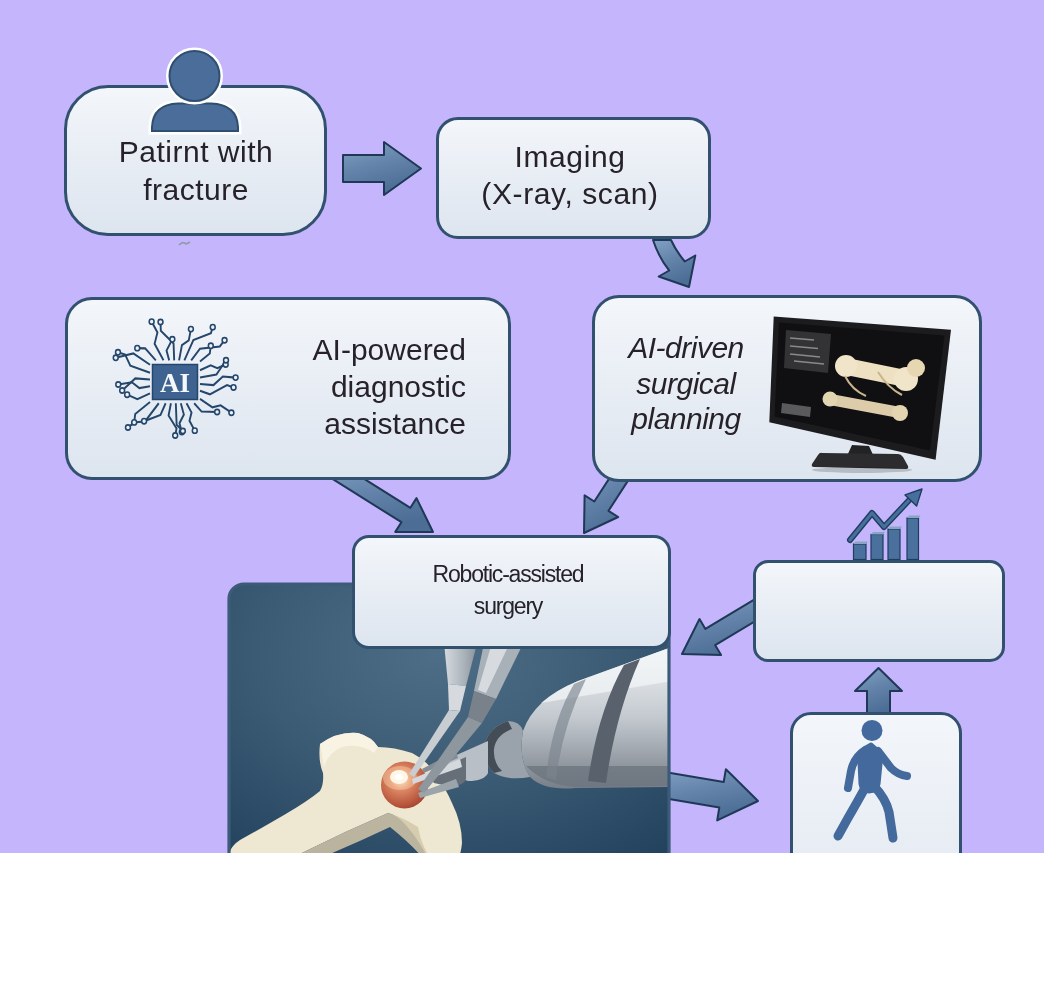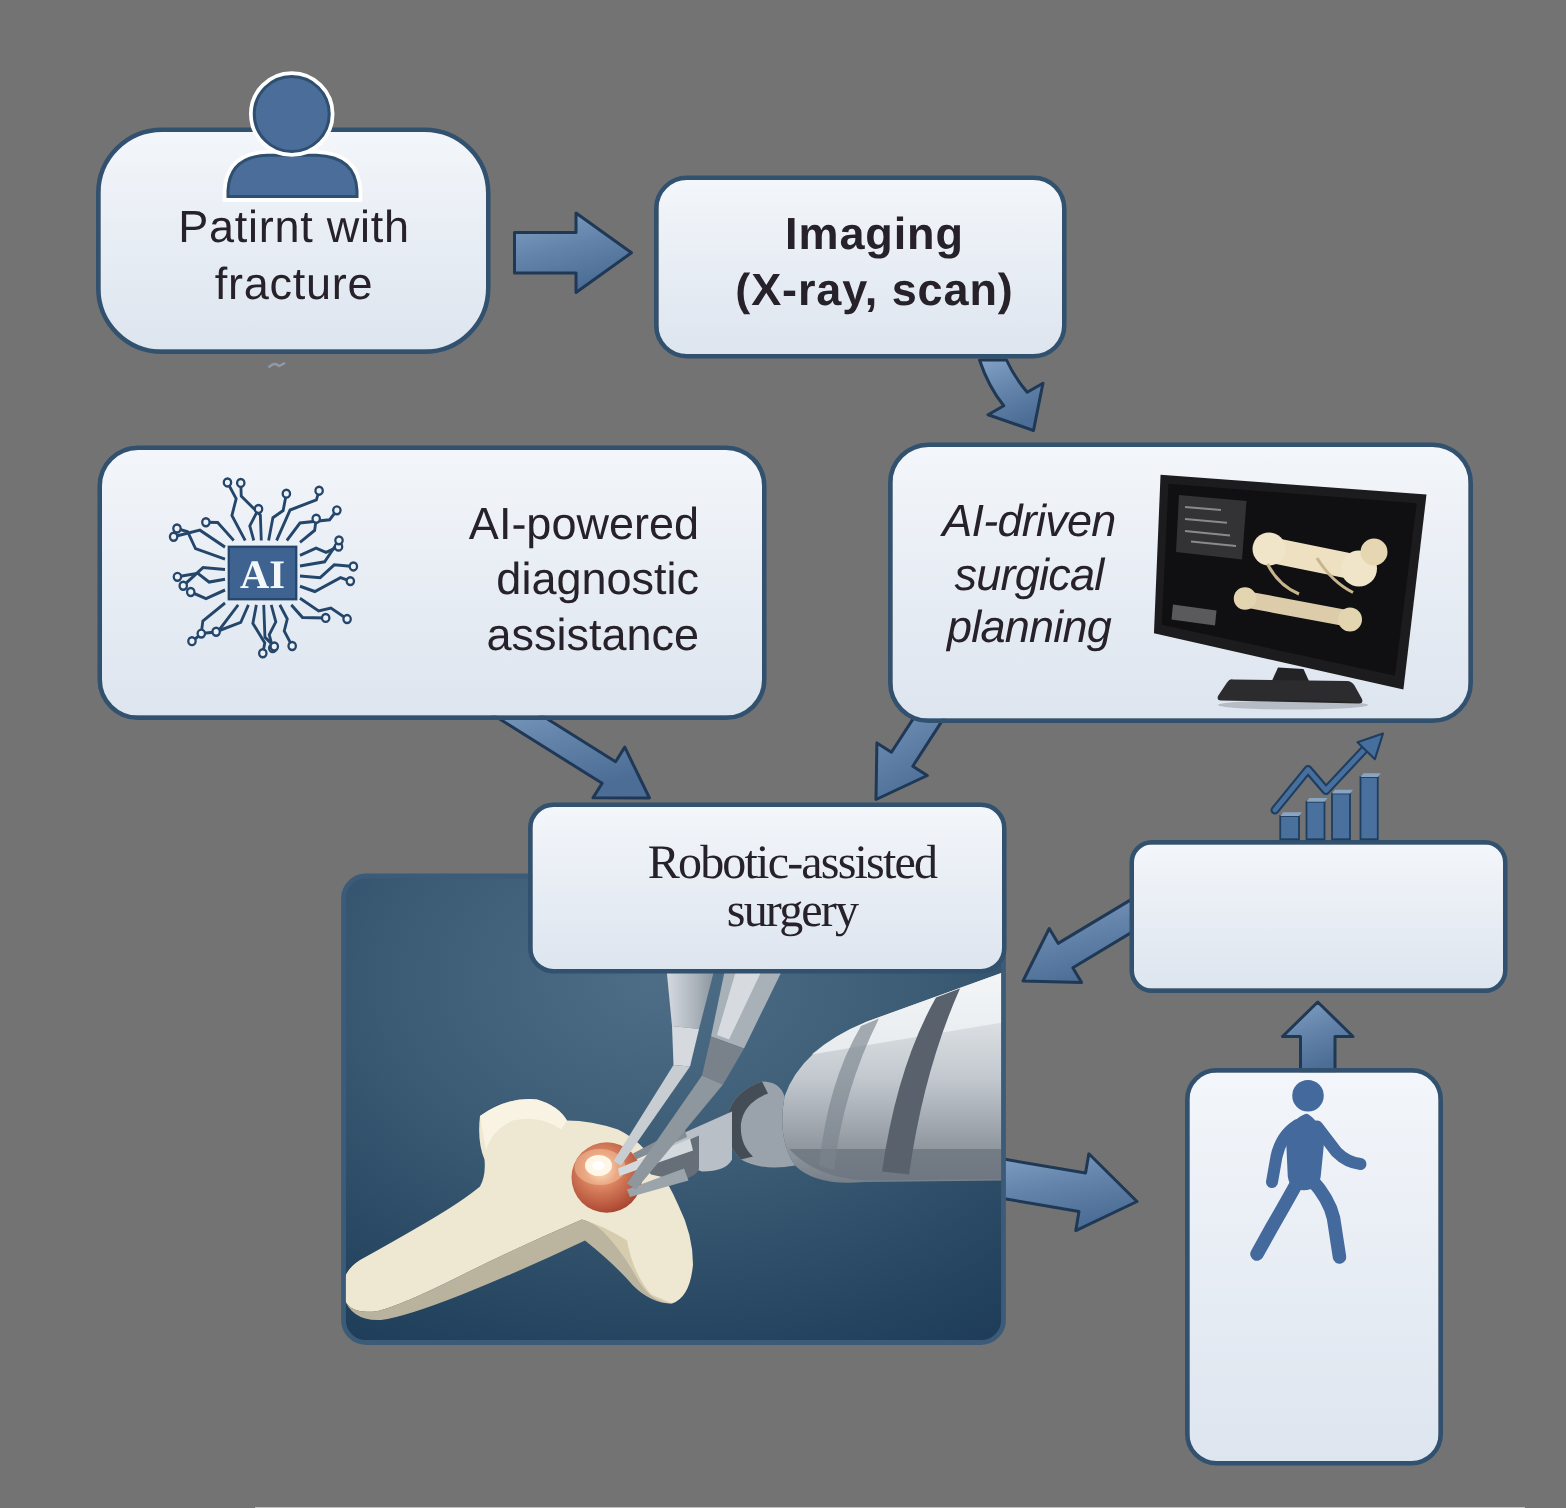--- a/index.html
+++ b/index.html
@@ -1,16 +1,16 @@
 <!DOCTYPE html>
 <html><head>
 <meta charset="utf-8">
 <style>
 html,body{margin:0;padding:0;background:#fff;}
-#stage{position:relative;width:1044px;height:1005px;background:#737373;overflow:hidden;
+#stage{position:relative;width:1044px;height:853px;background:#c4b5fd;overflow:hidden;
   font-family:"Liberation Sans",sans-serif;color:#241f23;}
 .box{position:absolute;box-sizing:border-box;border:3px solid #31516f;
   background:linear-gradient(180deg,#f3f6fa 0%,#e9eef5 45%,#dde5ef 100%);
   display:flex;align-items:center;justify-content:center;text-align:center;}
 .txt{position:absolute;font-size:30px;text-align:center;color:#27222a;}
 svg{position:absolute;left:0;top:0;}
 </style>
 </head>
 <body>
 <div id="stage">
@@ -121,24 +121,24 @@
 </svg>
 
 <div class="box" style="left:64px;top:85px;width:263px;height:151px;border-radius:44px;"></div>
 <div class="box" style="left:436px;top:117px;width:275px;height:122px;border-radius:22px;"></div>
 <div class="box" style="left:65px;top:297px;width:446px;height:183px;border-radius:27px;"></div>
 <div class="box" style="left:592px;top:295px;width:390px;height:187px;border-radius:27px;"></div>
 <div class="box" style="left:352px;top:535px;width:319px;height:114px;border-radius:17px;"></div>
 <div class="box" style="left:753px;top:560px;width:252px;height:102px;border-radius:15px;"></div>
 <div class="box" style="left:790px;top:712px;width:172px;height:265px;border-radius:21px;"></div>
 <div class="txt" style="left:76px;top:132.6px;width:240px;line-height:38px;letter-spacing:0.5px;">Patirnt with<br>fracture</div>
-<div class="txt" style="left:453px;top:138px;width:260px;line-height:37px;letter-spacing:0.6px;font-weight:bold;">Imaging<br>(X-ray, scan)</div>
+<div class="txt" style="left:440px;top:138px;width:260px;line-height:37px;letter-spacing:0.6px;">Imaging<br>(X-ray, scan)</div>
 <div class="txt" style="left:266px;top:330.5px;width:200px;line-height:37px;text-align:right;">AI-powered<br>diagnostic<br>assistance</div>
 <div class="txt" style="left:606px;top:330.1px;width:160px;line-height:35.5px;letter-spacing:-0.5px;font-style:italic;">AI-driven<br>surgical<br>planning</div>
-<div class="txt" style="left:398px;top:558.4px;width:260px;font-size:32px;line-height:32px;letter-spacing:-1.2px;font-family:Liberation Serif, serif;">Robotic-assisted<br>surgery</div>
+<div class="txt" style="left:378px;top:558.4px;width:260px;font-size:23px;line-height:32px;letter-spacing:-1.2px;">Robotic-assisted<br>surgery</div>
 
 <svg id="icons" width="1044" height="1005" viewBox="0 0 1044 1005">
 <defs>
 <linearGradient id="mong" x1="0" y1="0" x2="0" y2="1">
 <stop offset="0" stop-color="#2e2e30"></stop>
           <stop offset="1" stop-color="#121214"></stop>
 </linearGradient>
 </defs>
 <path d="M 179,245 Q 183,241 186,244 L 190,242" stroke="#8e9aa6" stroke-width="1.6" fill="none"></path>
 

